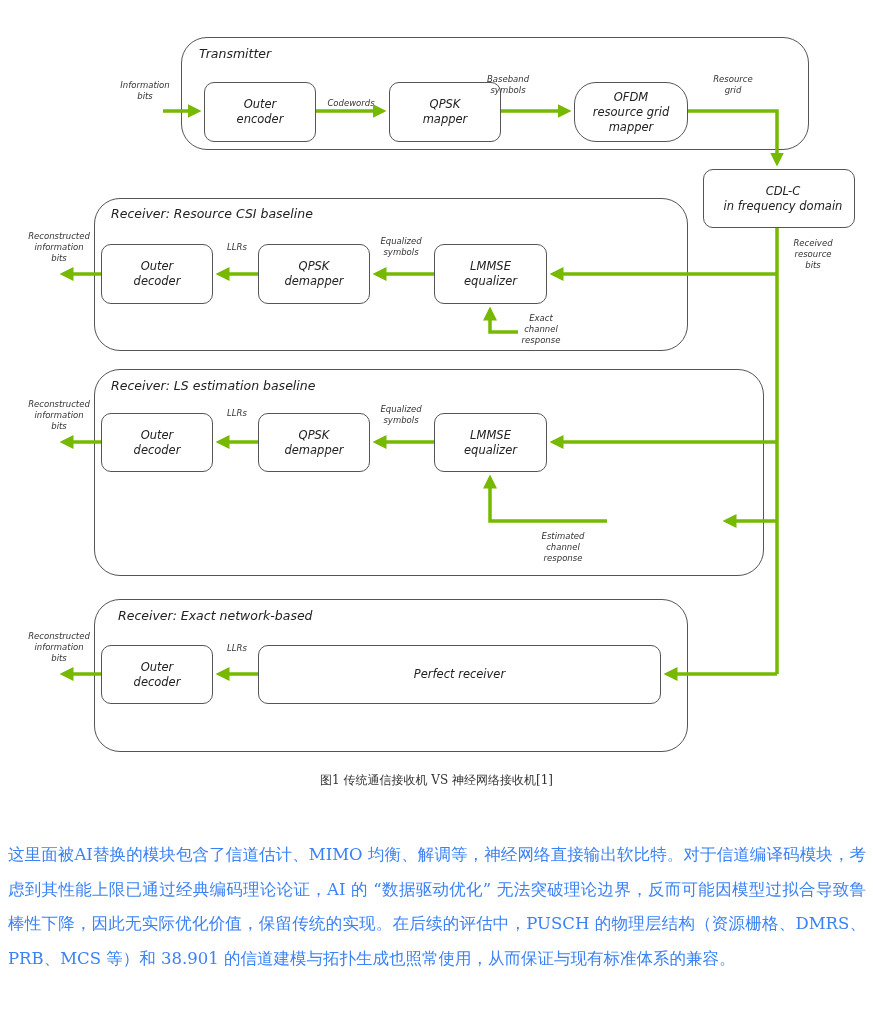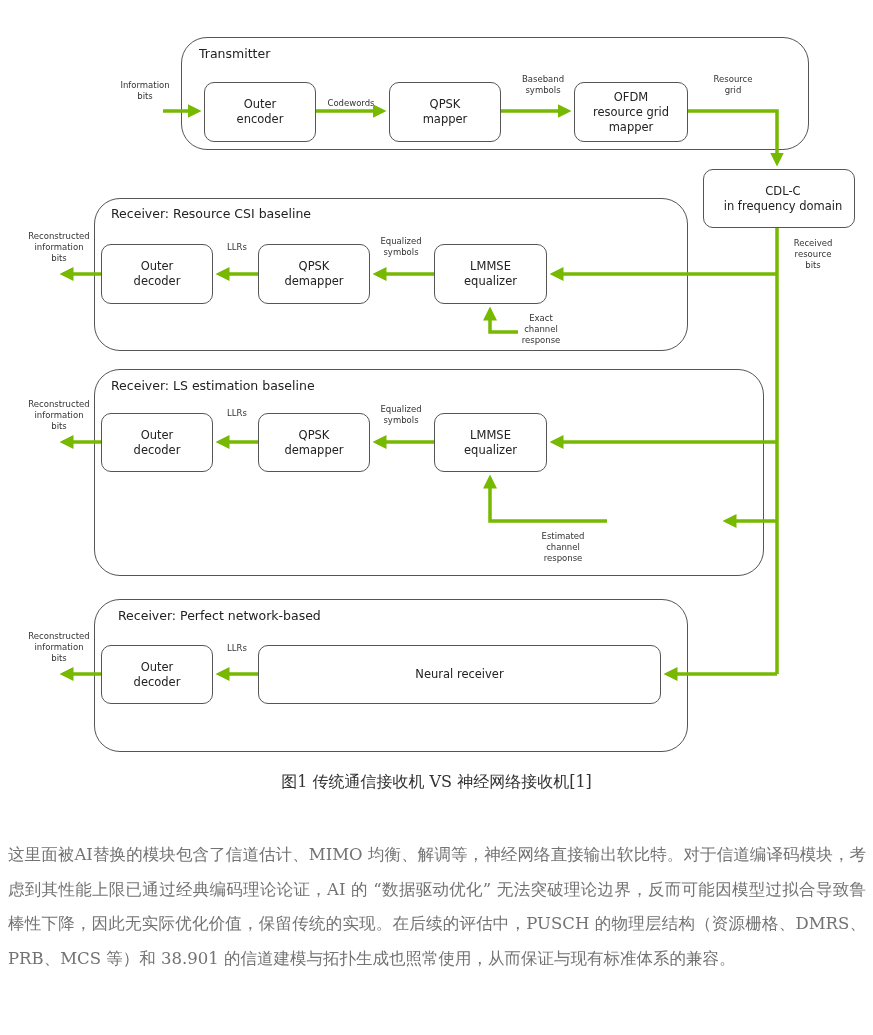--- a/index.html
+++ b/index.html
@@ -1,44 +1,44 @@
 <!DOCTYPE html>
 <html><head>
 <meta charset="utf-8">
 <style>
   html, body { margin:0; padding:0; background:#ffffff; }
   body { width:873px; height:1035px; position:relative; overflow:hidden; font-family:"DejaVu Sans", sans-serif; color:#333; }
-  #diagram { position:absolute; left:0; top:0; width:873px; height:760px; }
+  #diagram { position:absolute; left:0; top:0; width:873px; height:760px;font-style:italic; }
   .group { position:absolute; border:1.3px solid #555; border-radius:26px; box-sizing:border-box; background:transparent; }
   .group-title { position:absolute; font-size:12.5px; color:#222; white-space:nowrap; font-family:"DejaVu Sans", sans-serif; }
   .block { position:absolute; border:1.2px solid #555; border-radius:10px; box-sizing:border-box; background:#fff;
            display:flex; align-items:center; justify-content:center; text-align:center;
            font-size:11.5px; line-height:15px; color:#222; white-space:pre-line; font-family:"DejaVu Sans", sans-serif; }
   .lbl { position:absolute; font-size:8.5px; line-height:11px; color:#333; text-align:center; white-space:pre-line; font-family:"DejaVu Sans", sans-serif; }
   svg#wires { position:absolute; left:0; top:0; width:873px; height:760px; pointer-events:none; }
-  .caption { position:absolute; top:772px; left:0; width:873px; text-align:center; font-family:"DejaVu Serif", serif; font-size:16px; color:#333; }
-  .para { position:absolute; left:8px; top:838px; width:858px; font-family:"DejaVu Serif", serif; font-size:16.5px; line-height:34.5px; color:#737373; text-align:justify; }
+  .caption { position:absolute; top:772px; left:0; width:873px; text-align:center; font-family:"DejaVu Serif", serif; font-size:12px; color:#333; }
+  .para { position:absolute; left:8px; top:838px; width:858px; font-family:"DejaVu Serif", serif; font-size:16.5px; line-height:34.5px; color:#3b82f6; text-align:justify; }
 </style>
 </head>
 <body>
 
 <div id="diagram">
 
   <div class="group" style="left:181px;top:37px;width:628px;height:113px;"></div>
   <div class="group-title" style="left:199px;top:46px;">Transmitter</div>
   <div class="lbl" style="left:112px;top:80px;width:66px;">Information
 bits</div>
   <div class="block" style="left:204px;top:82px;width:112px;height:60px;">Outer
 encoder</div>
   <div class="lbl" style="left:318px;top:86px;width:66px;margin-top:12px;">Codewords</div>
   <div class="block" style="left:389px;top:82px;width:112px;height:60px;">QPSK
 mapper</div>
-  <div class="lbl" style="left:512px;top:74px;width:62px;">Baseband
+  <div class="lbl" style="left:477px;top:74px;width:62px;">Baseband
 symbols</div>
-  <div class="block" style="left:574px;top:82px;width:114px;height:60px;">OFDM
+  <div class="block" style="left:574px;top:82px;width:114px;height:60px;border-radius:22px;">OFDM
 resource grid
 mapper</div>
   <div class="lbl" style="left:703px;top:74px;width:60px;">Resource
 grid</div>
 
   <div class="block" style="left:703px;top:169px;width:152px;height:59px;padding-left:8px;">CDL-C
 in frequency domain</div>
   <div class="lbl" style="left:782px;top:238px;width:62px;">Received
 resource
 bits</div>
@@ -73,28 +73,28 @@
 demapper</div>
   <div class="lbl" style="left:372px;top:404px;width:58px;">Equalized
 symbols</div>
   <div class="block" style="left:434px;top:413px;width:113px;height:59px;">LMMSE
 equalizer</div>
   <div class="lbl" style="left:532px;top:531px;width:62px;">Estimated
 channel
 response</div>
 
   <div class="group" style="left:94px;top:599px;width:594px;height:153px;"></div>
-  <div class="group-title" style="left:118px;top:608px;">Receiver: Perfect network-based</div>
+  <div class="group-title" style="left:118px;top:608px;">Receiver: Exact network-based</div>
   <div class="lbl" style="left:20px;top:631px;width:78px;">Reconstructed
 information
 bits</div>
   <div class="block" style="left:101px;top:645px;width:112px;height:59px;">Outer
 decoder</div>
   <div class="lbl" style="left:218px;top:643px;width:38px;">LLRs</div>
-  <div class="block" style="left:258px;top:645px;width:403px;height:59px;">Neural receiver</div>
+  <div class="block" style="left:258px;top:645px;width:403px;height:59px;">Perfect receiver</div>
 
   <svg id="wires" viewBox="0 0 873 760">
     <defs>
       <marker id="ah" markerWidth="4" markerHeight="4" refX="3" refY="2" orient="auto" markerUnits="strokeWidth">
         <path d="M0,0 L4,2 L0,4 Z" fill="#76b900"></path>
       </marker>
     </defs>
     <g fill="none" stroke="#76b900" stroke-width="3.5">
 
       <path d="M163,111 L198,111" marker-end="url(#ah)"></path>

